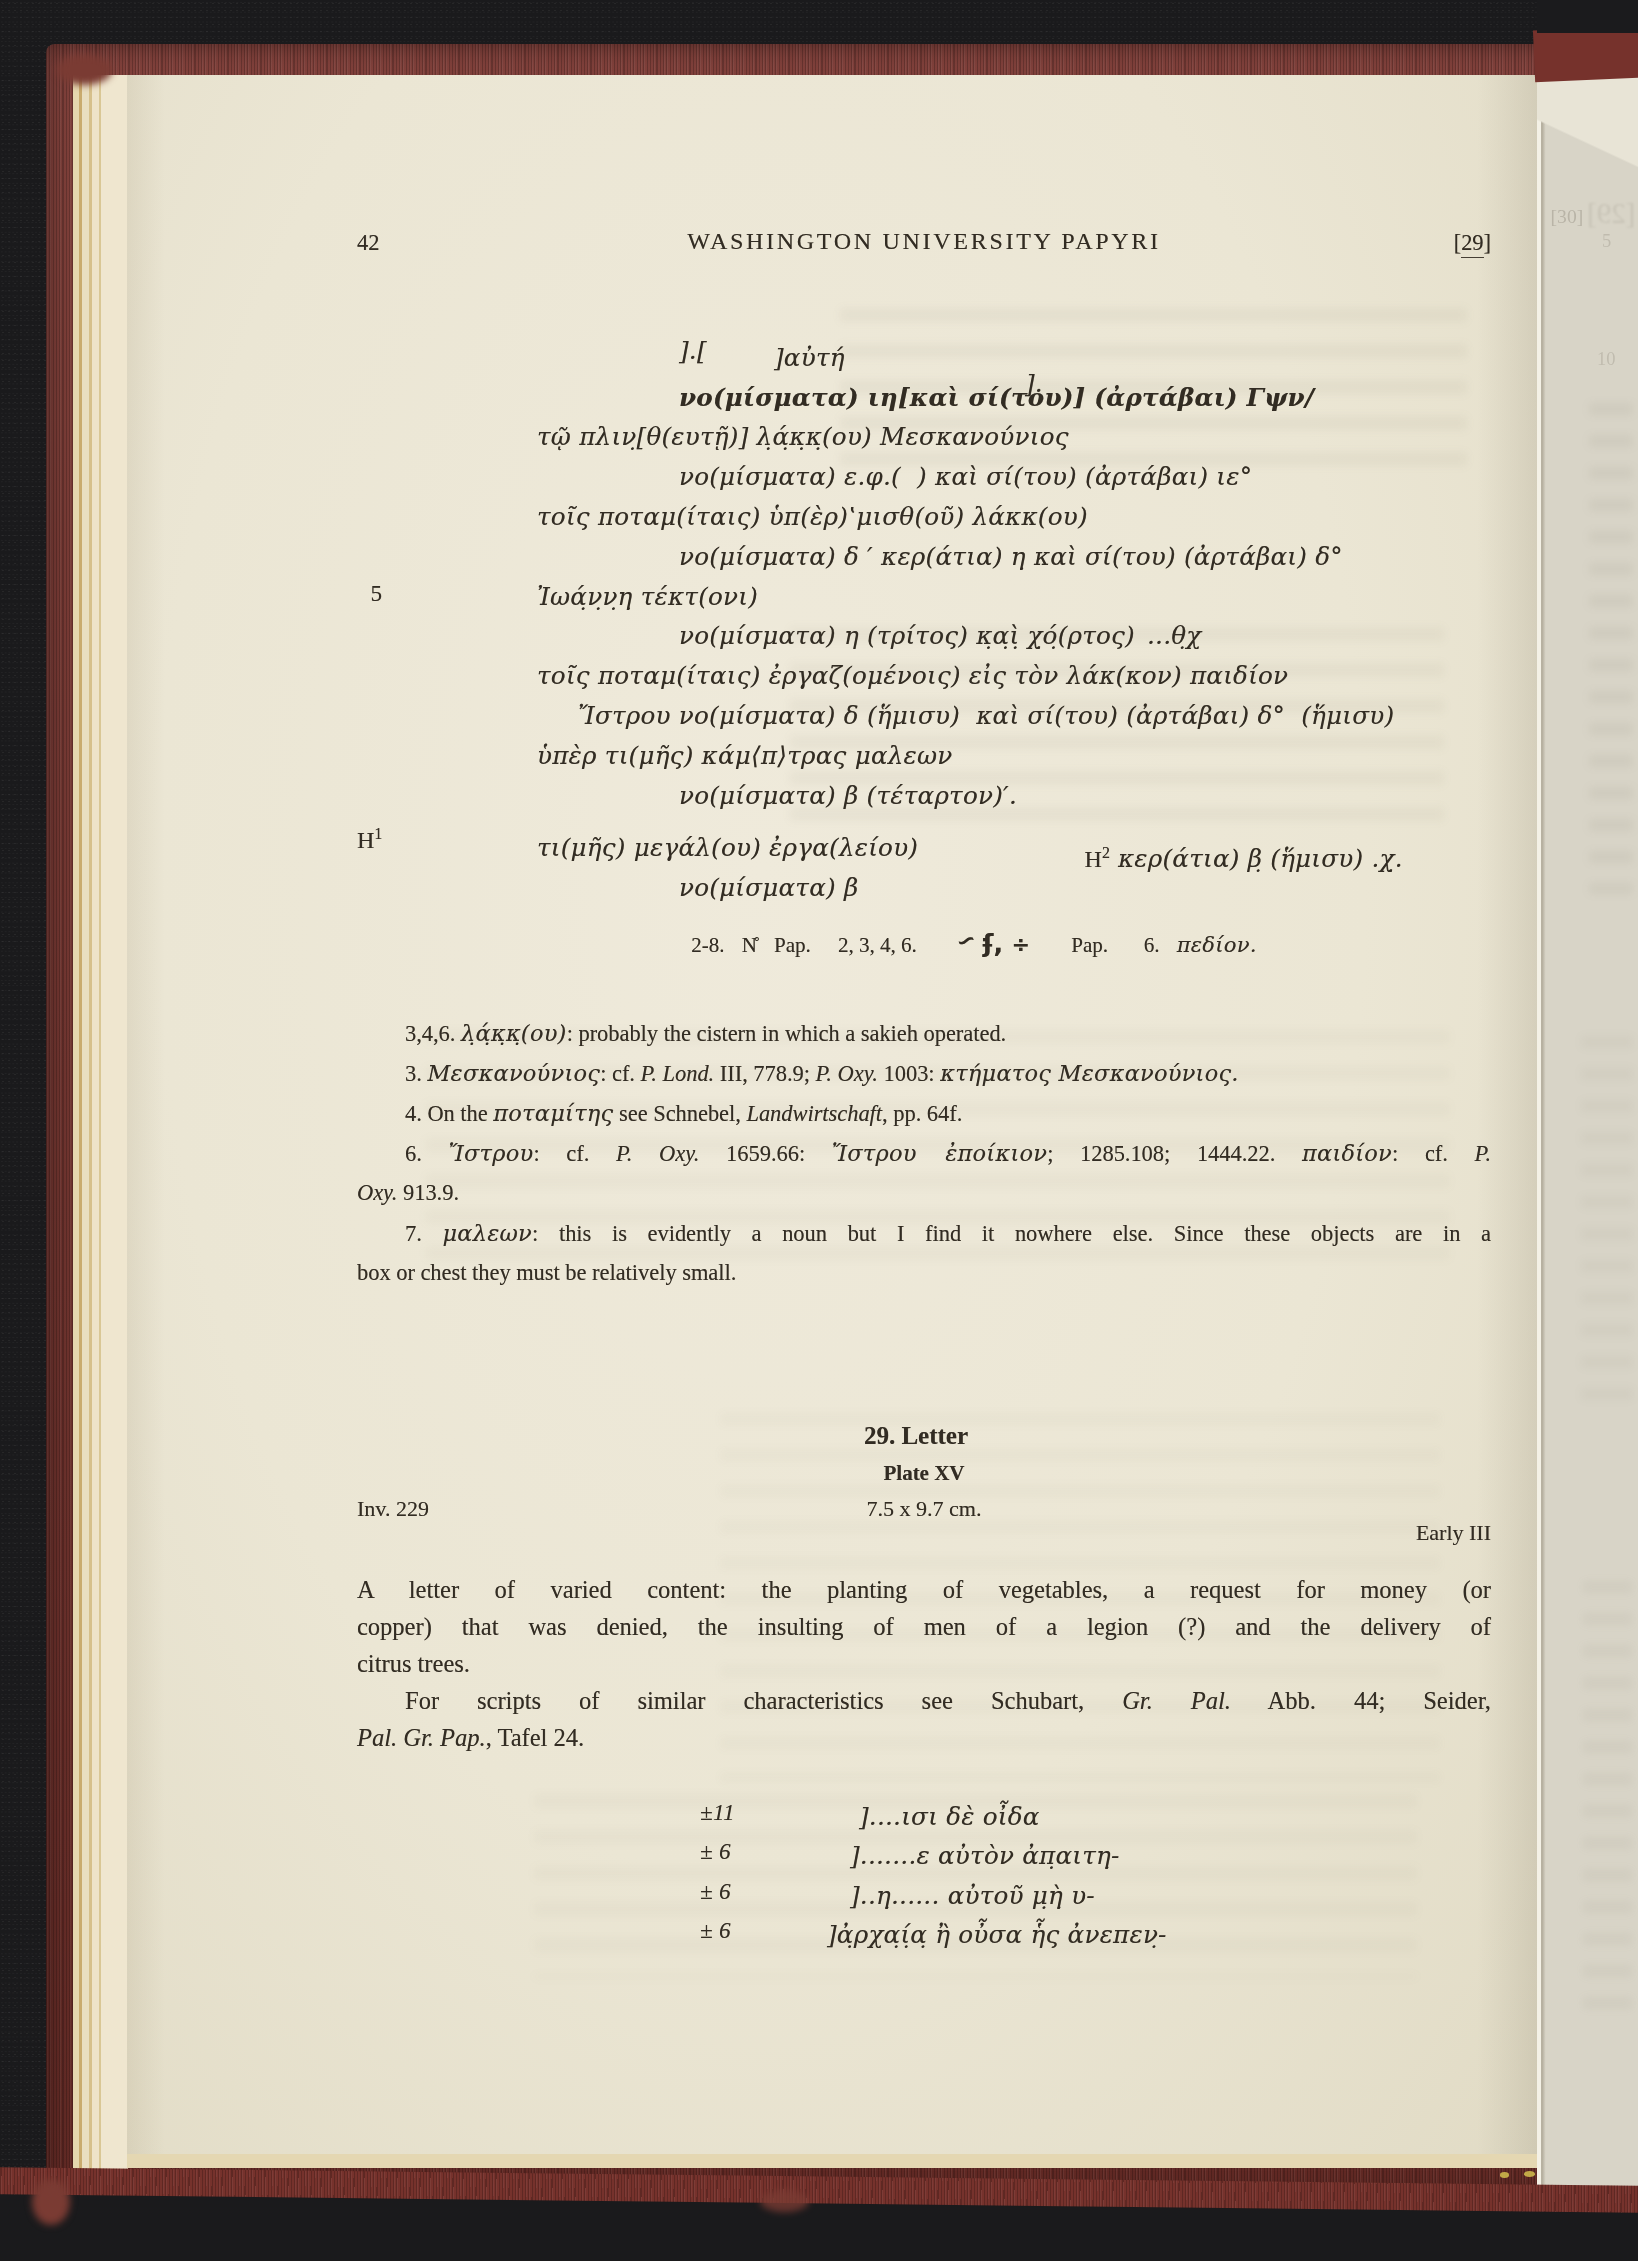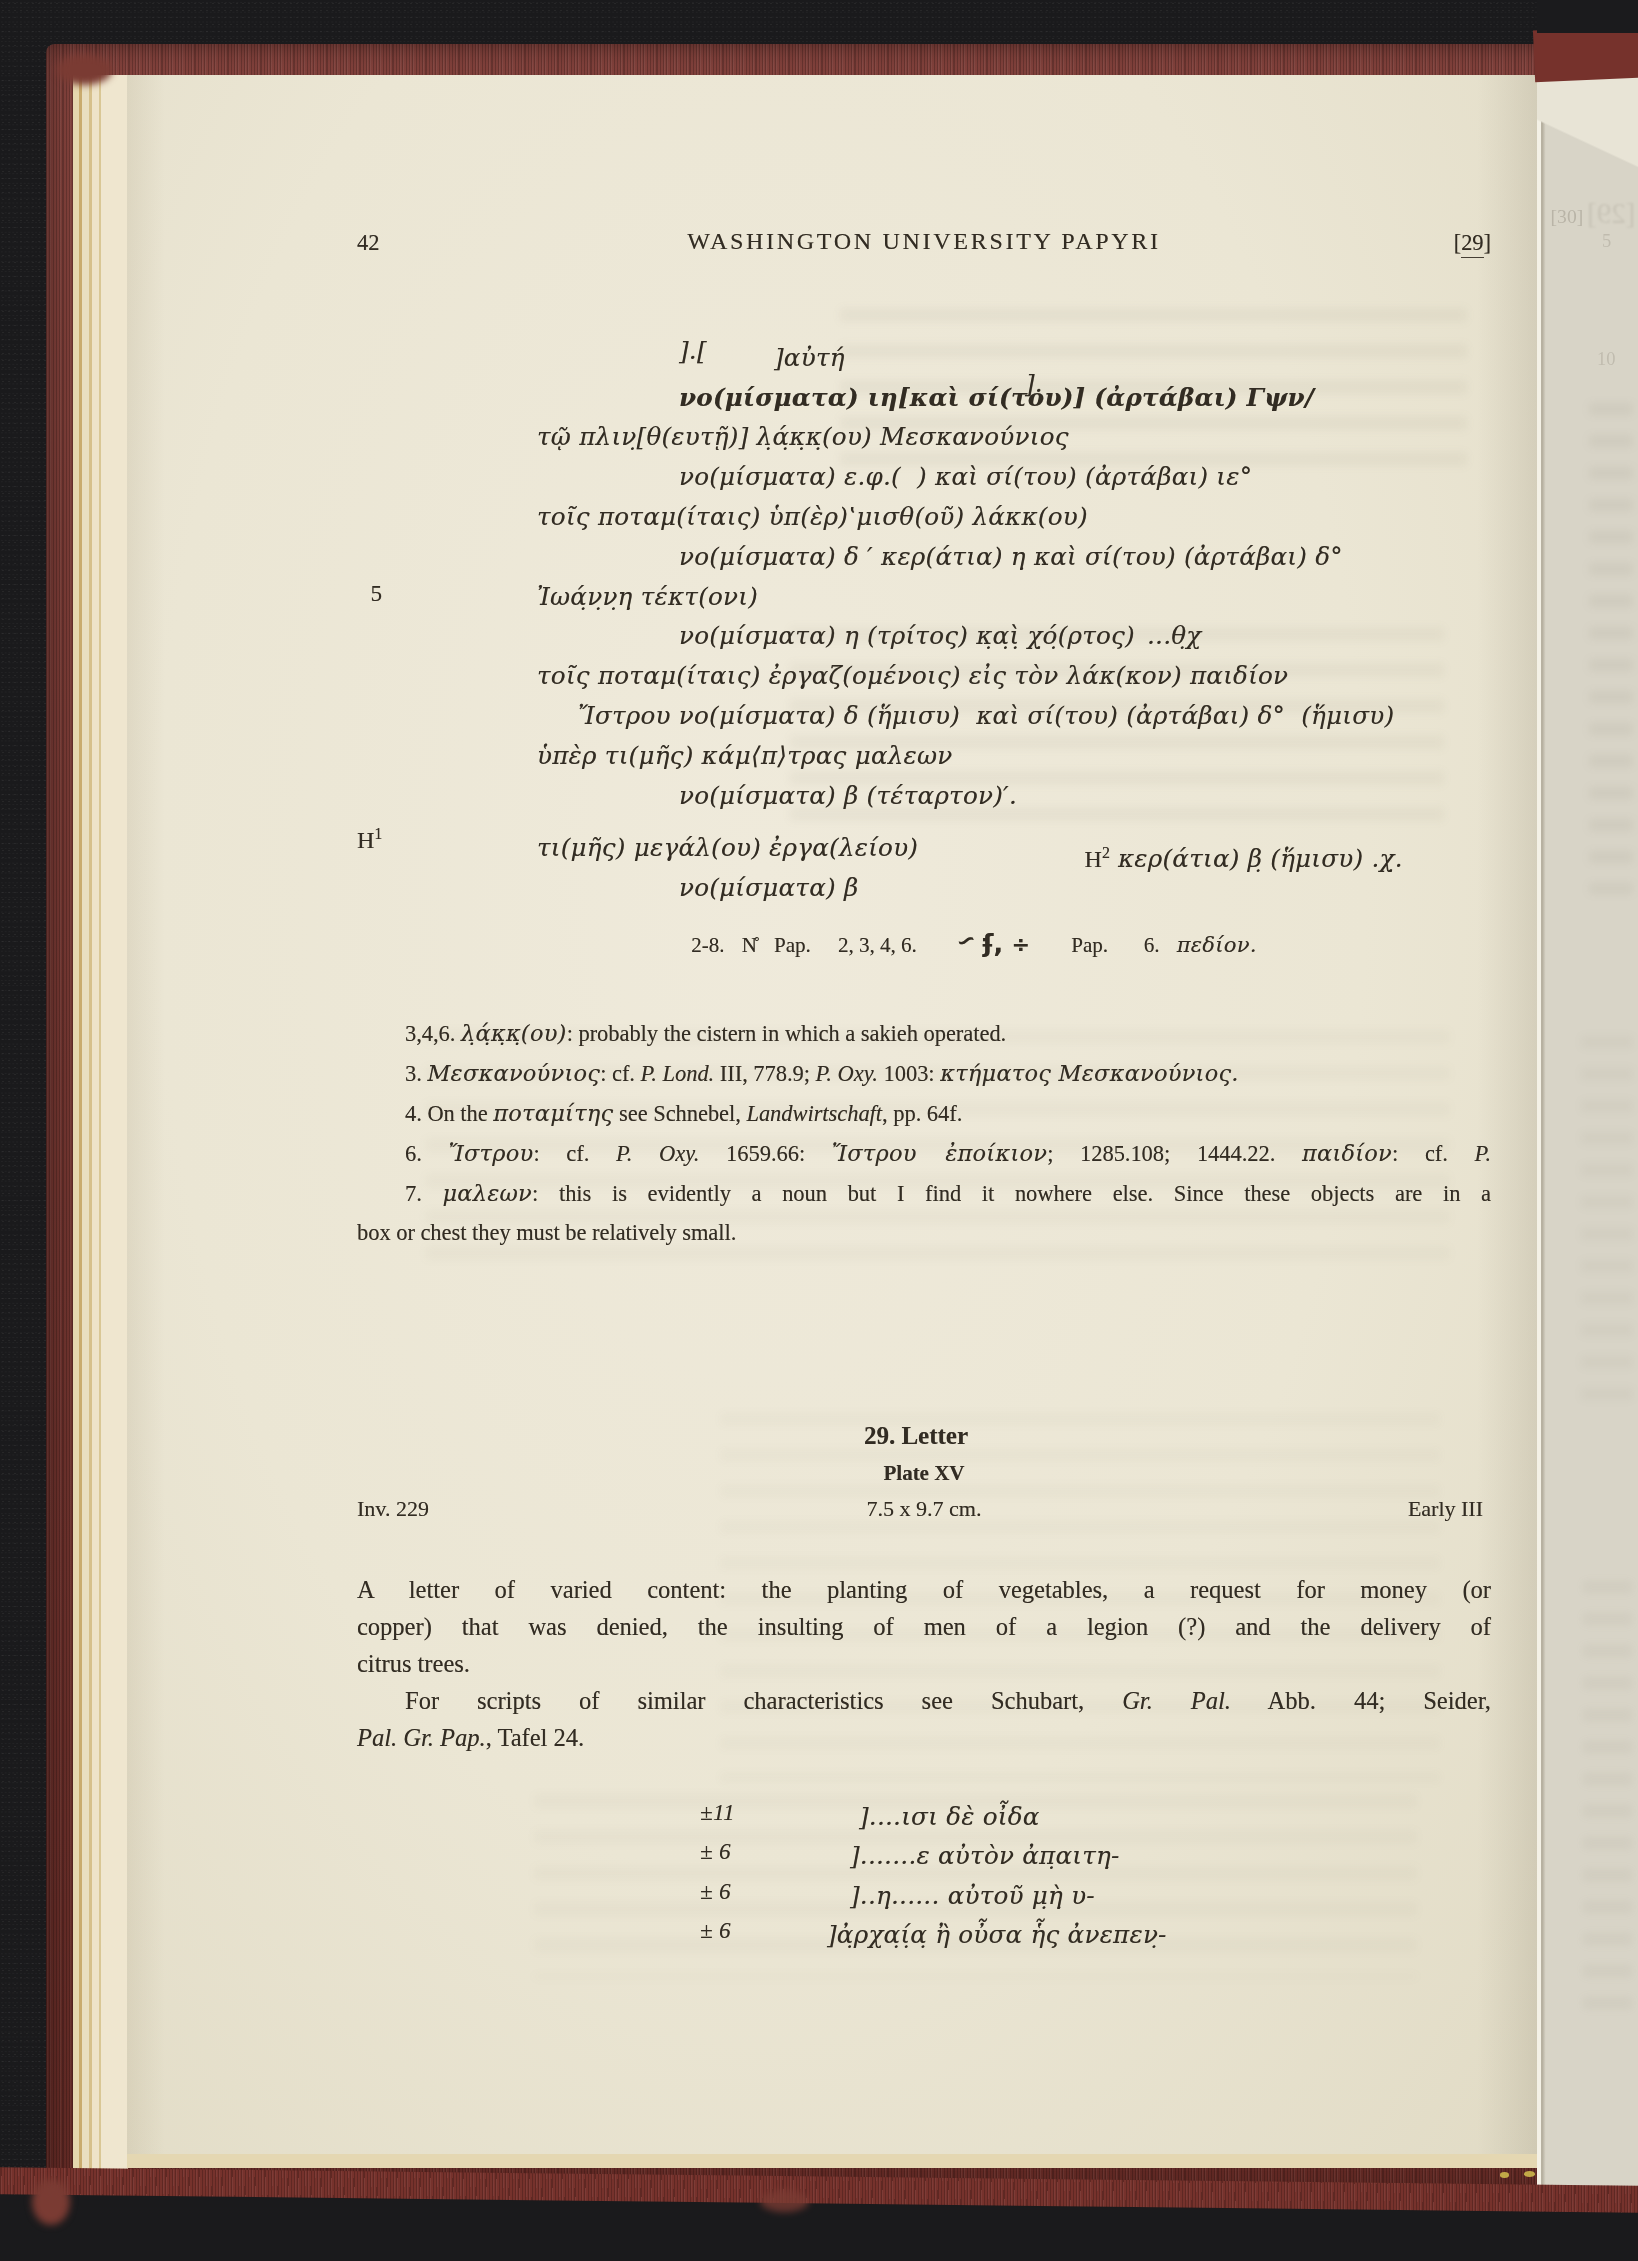--- a/index.html
+++ b/index.html
@@ -78,21 +78,21 @@
   .notes{left:357px;top:1013px;width:1134px;font-size:22.4px;line-height:40px;}
   .nl{height:40px;}
   .hangfirst{padding-left:48px;}
   .just{text-align:justify;text-align-last:justify;}
   .r-i{font-style:italic;}
   .r-gk{font-family:"DejaVu Serif","DejaVu Sans",serif;font-style:italic;letter-spacing:0.3px;}
   .h29{left:349px;top:1422px;width:1134px;text-align:center;font-weight:bold;font-size:25px;}
   .hpl{left:357px;top:1461px;width:1134px;text-align:center;font-weight:bold;font-size:21px;}
   .meta{left:357px;top:1496px;width:1134px;height:33px;font-size:22px;}
   .meta .mi{position:absolute;left:0;} .meta .ms{position:absolute;left:50%;transform:translateX(-50%);}
-  .meta .md{position:absolute;right:8px;}
+  .meta .md{position:absolute;right:0;margin-top:24px;}
   .desc{left:357px;top:1571px;width:1134px;font-size:24.5px;line-height:37px;}
   .ind{text-indent:48px;}
   .frag{left:357px;top:1800px;width:1134px;height:174px;font-size:24.5px;}
   .fl{position:absolute;white-space:pre;line-height:34px;}
   .fm{position:absolute;left:343px;font-family:"Liberation Serif",serif;font-size:23px;white-space:pre;}
   .f0{top:0;} .f1{top:39px;} .f2{top:79px;} .f3{top:118px;}
   .ft0{left:502px;} .ft1{left:493px;} .ft2{left:493px;} .ft3{left:470px;}
   .ink{text-shadow:0.2px 0.2px 0.3px rgba(45,35,22,.45);}
 </style>
 </head>
@@ -154,20 +154,21 @@
     <span class="sp2">Pap.</span>
     <span class="sp3">6.</span>
     <span class="gap r-gk">πεδίον.</span>
   </div>
 
   <div class="txt notes ink">
     <div class="nl hangfirst"><span>3,4,6. </span><span class="r-gk">λ̣ά̣κ̣κ̣(ου)</span><span>: probably the cistern in which a sakieh operated.</span></div>
     <div class="nl hangfirst"><span>3. </span><span class="r-gk">Μεσκανούνιος</span><span>: cf. </span><span class="r-i">P. Lond.</span><span> III, 778.9; </span><span class="r-i">P. Oxy.</span><span> 1003: </span><span class="r-gk">κτήματος Μεσκανούνιος.</span></div>
     <div class="nl hangfirst"><span>4. On the </span><span class="r-gk">ποταμίτης</span><span> see Schnebel, </span><span class="r-i">Landwirtschaft</span><span>, pp. 64f.</span></div>
     <div class="nl hangfirst just"><span>6. </span><span class="r-gk">Ἴστρου</span><span>: cf. </span><span class="r-i">P. Oxy.</span><span> 1659.66: </span><span class="r-gk">Ἴστρου ἐποίκιον</span><span>; 1285.108; 1444.22. </span><span class="r-gk">παιδίον</span><span>: cf. </span><span class="r-i">P.</span></div>
+    <div class="nl"><span class="r-i">Oxy.</span><span> 913.9.</span></div>
     <div class="nl hangfirst just"><span>7. </span><span class="r-gk">μαλεων</span><span>: this is evidently a noun but I find it nowhere else. Since these objects are in a</span></div>
     <div class="nl"><span>box or chest they must be relatively small.</span></div>
   </div>
 
   <div class="txt h29 ink">29. Letter</div>
   <div class="txt hpl ink">Plate XV</div>
   <div class="txt meta ink">
     <span class="mi">Inv. 229</span>
     <span class="ms">7.5 x 9.7 cm.</span>
     <span class="md">Early III</span>

